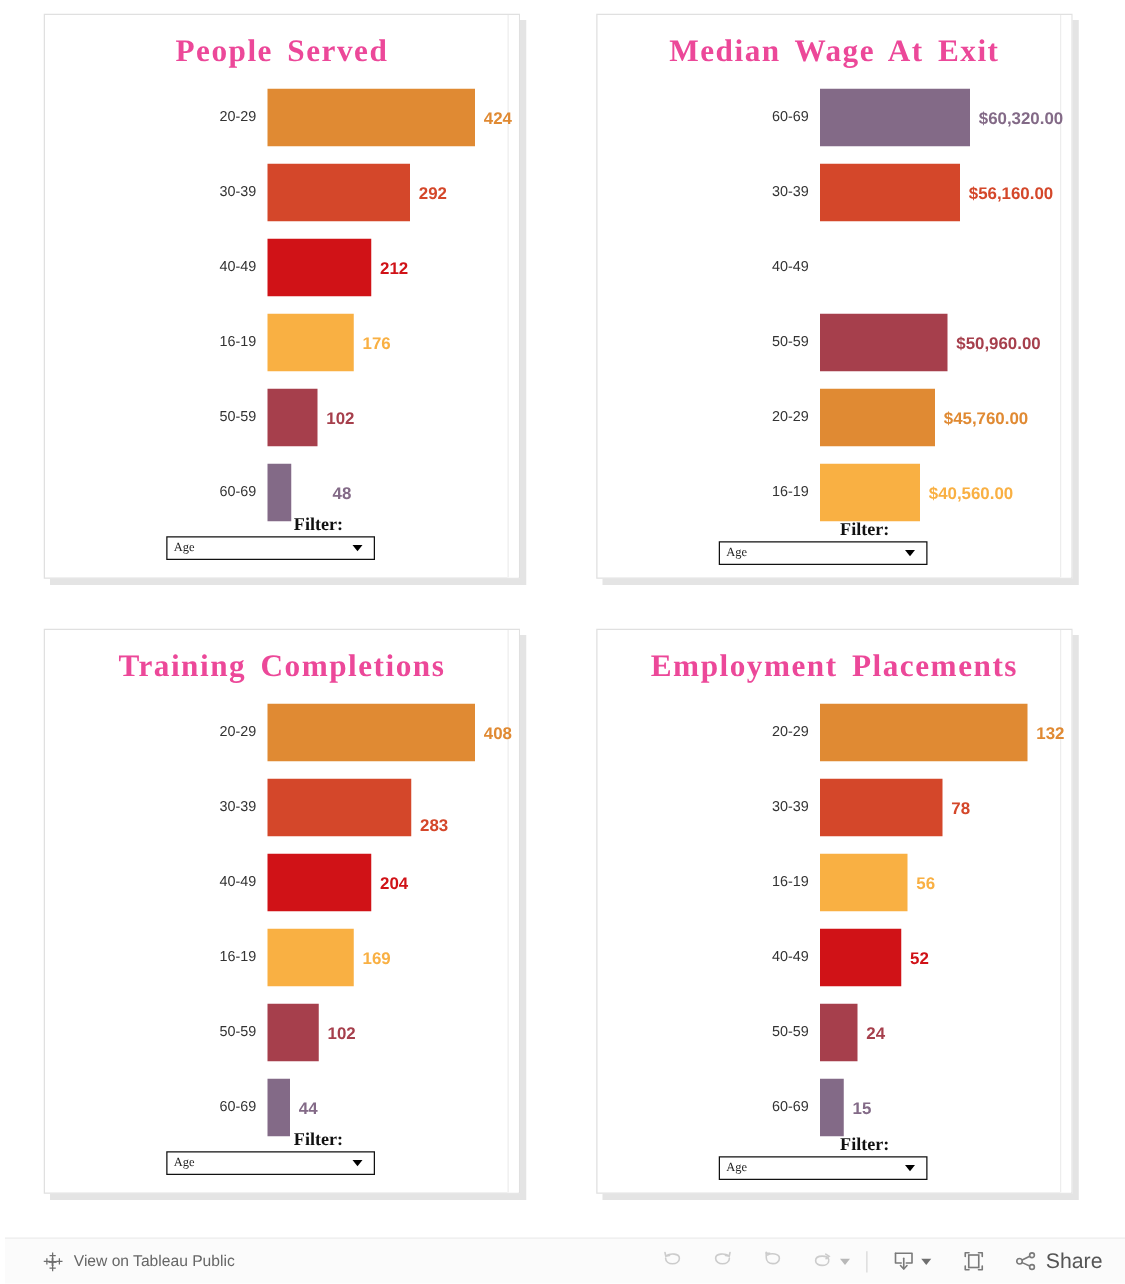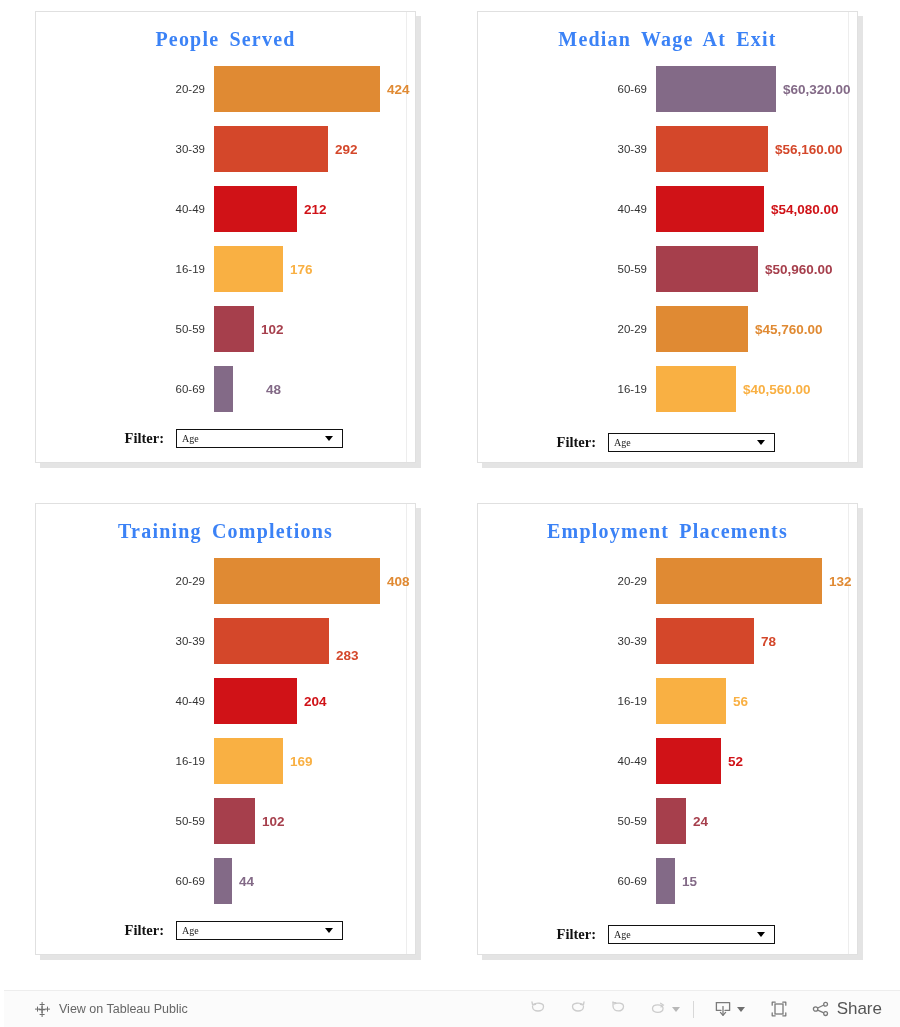--- a/index.html
+++ b/index.html
@@ -38,22 +38,22 @@
     top: 0; right: 0;
     width: 9px; height: 100%;
     background: #ffffff;
     border-left: 1px solid #ededed;
   }
 
   .chart-title {
     text-align: center;
     font-family: "Liberation Serif", serif;
     font-weight: bold;
-    font-size: 20px;
-    color: #3b82f6;
+    font-size: 25px;
+    color: #ec4899;
     letter-spacing: 1.2px;
     padding-top: 16px;
     padding-bottom: 2px;
     word-spacing: 4px;
   }
 
   
   .plot {
     position: relative;
     padding-left: 0;
@@ -94,20 +94,21 @@
 
   
   .filter-row {
     display: flex;
     align-items: center;
     position: absolute;
     bottom: 16px;
     left: 0;
     width: 100%;
     padding-right: 18px;
+    flex-direction: column;
   }
   .filter-label {
     font-family: "Liberation Serif", serif;
     font-weight: bold;
     font-size: 14.5px;
     color: #111111;
     text-align: right;
     white-space: nowrap;
     padding-right: 12px;
   }
@@ -273,24 +274,20 @@
           </div>
           <div class="row">
             <div class="row-label" style="width: 178px;">30-39</div>
             <div class="bar-wrap">
               <div class="bar" style="width: 112px; background: rgb(212, 71, 42);"></div>
               <div class="bar-value" style="color: rgb(212, 71, 42);">$56,160.00</div>
             </div>
           </div>
           <div class="row">
             <div class="row-label" style="width: 178px;">40-49</div>
-            <div class="bar-wrap">
-              <div class="bar" style="width: 108px; background: rgb(208, 18, 23);"></div>
-              <div class="bar-value" style="color: rgb(208, 18, 23);">$54,080.00</div>
-            </div>
           </div>
           <div class="row">
             <div class="row-label" style="width: 178px;">50-59</div>
             <div class="bar-wrap">
               <div class="bar" style="width: 102px; background: rgb(166, 63, 76);"></div>
               <div class="bar-value" style="color: rgb(166, 63, 76);">$50,960.00</div>
             </div>
           </div>
           <div class="row">
             <div class="row-label" style="width: 178px;">20-29</div>

